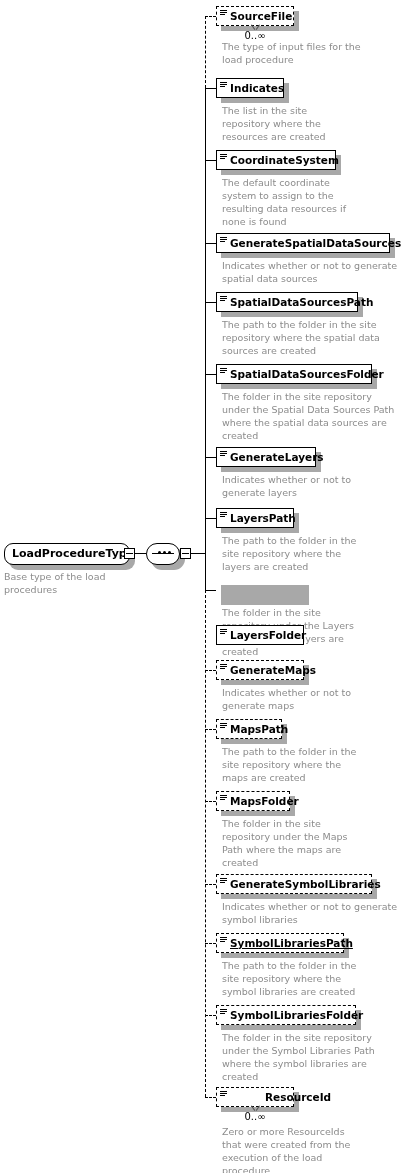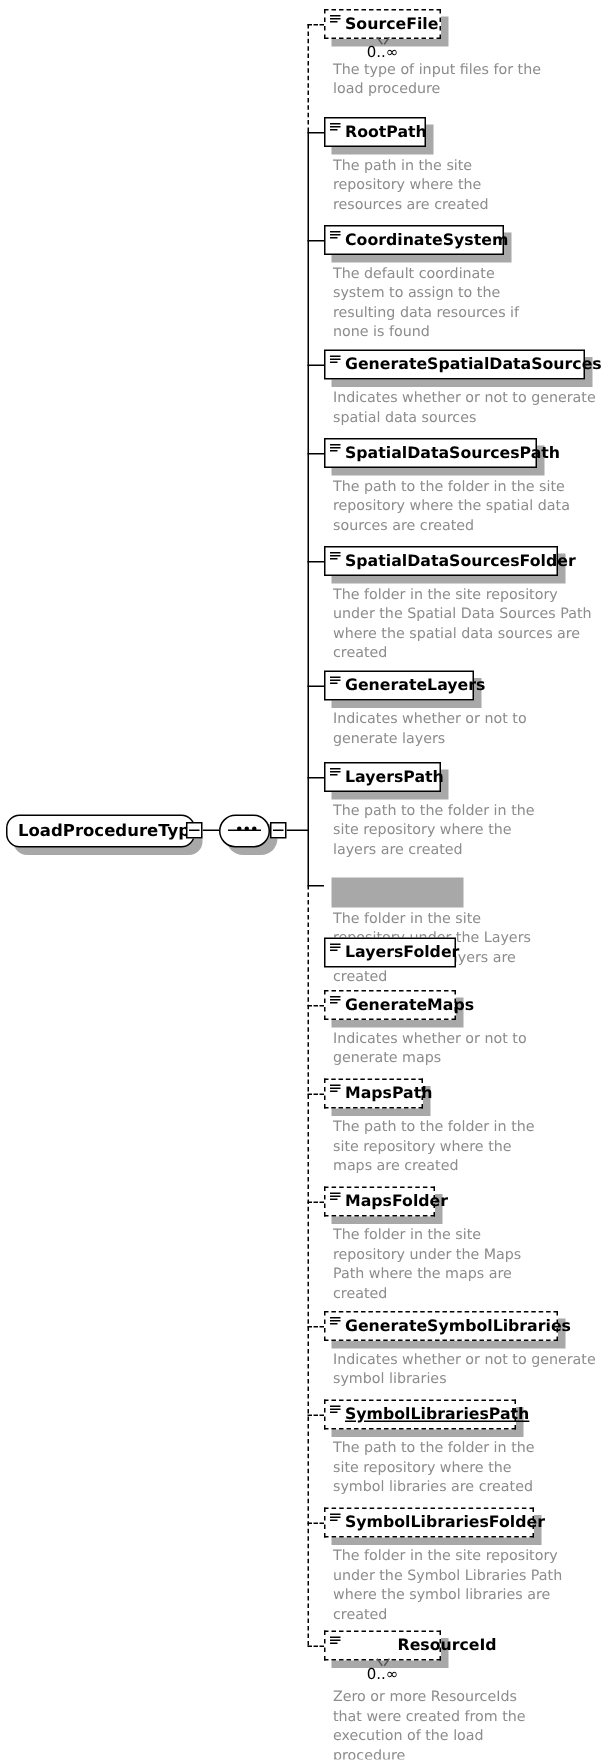--- a/index.html
+++ b/index.html
@@ -247,22 +247,22 @@
       <div class="repeat-chevron" style="left: 251px; top: 25px;"></div>
       <div class="cardinality" style="left: 225px; top: 30px; width: 60px;">0..∞</div>
       <div class="doc" style="left: 222px; top: 40px; width: 184px;">The type of input files for the
 load procedure</div>
       <div class="hline-solid" style="left: 205px; top: 88px; width: 11px;"></div>
       <div class="elem-shadow" style="left: 221px; top: 83px; width: 68px; height: 20px;"></div>
       <div class="elem required" style="left: 216px; top: 78px; width: 68px;"><span class="elem-glyph">
           <i></i>
           <i></i>
           <i></i>
-        </span><span>RootPath</span></div>
-      <div class="doc" style="left: 222px; top: 104px; width: 184px;">The path in the site
+        </span><span>Indicates</span></div>
+      <div class="doc" style="left: 222px; top: 104px; width: 184px;">The list in the site
 repository where the
 resources are created</div>
       <div class="hline-solid" style="left: 205px; top: 160px; width: 11px;"></div>
       <div class="elem-shadow" style="left: 221px; top: 155px; width: 120px; height: 20px;"></div>
       <div class="elem required" style="left: 216px; top: 150px; width: 120px;"><span class="elem-glyph">
           <i></i>
           <i></i>
           <i></i>
         </span><span>CoordinateSystem</span></div>
       <div class="doc" style="left: 222px; top: 176px; width: 184px;">The default coordinate
@@ -397,14 +397,16 @@
           <i></i>
         </span><span>ResourceId</span></div>
       <div class="repeat-chevron" style="left: 251px; top: 1106px;"></div>
       <div class="cardinality" style="left: 225px; top: 1111px; width: 60px;">0..∞</div>
       <div class="doc" style="left: 222px; top: 1125px; width: 184px;">Zero or more ResourceIds
 that were created from the
 execution of the load
 procedure</div>
     </div>
 
+  <div class="doc" style="left:4px; top:570px; width:150px;">Base type of the load
+procedures</div>
 
 </div>
 
 </body></html>

